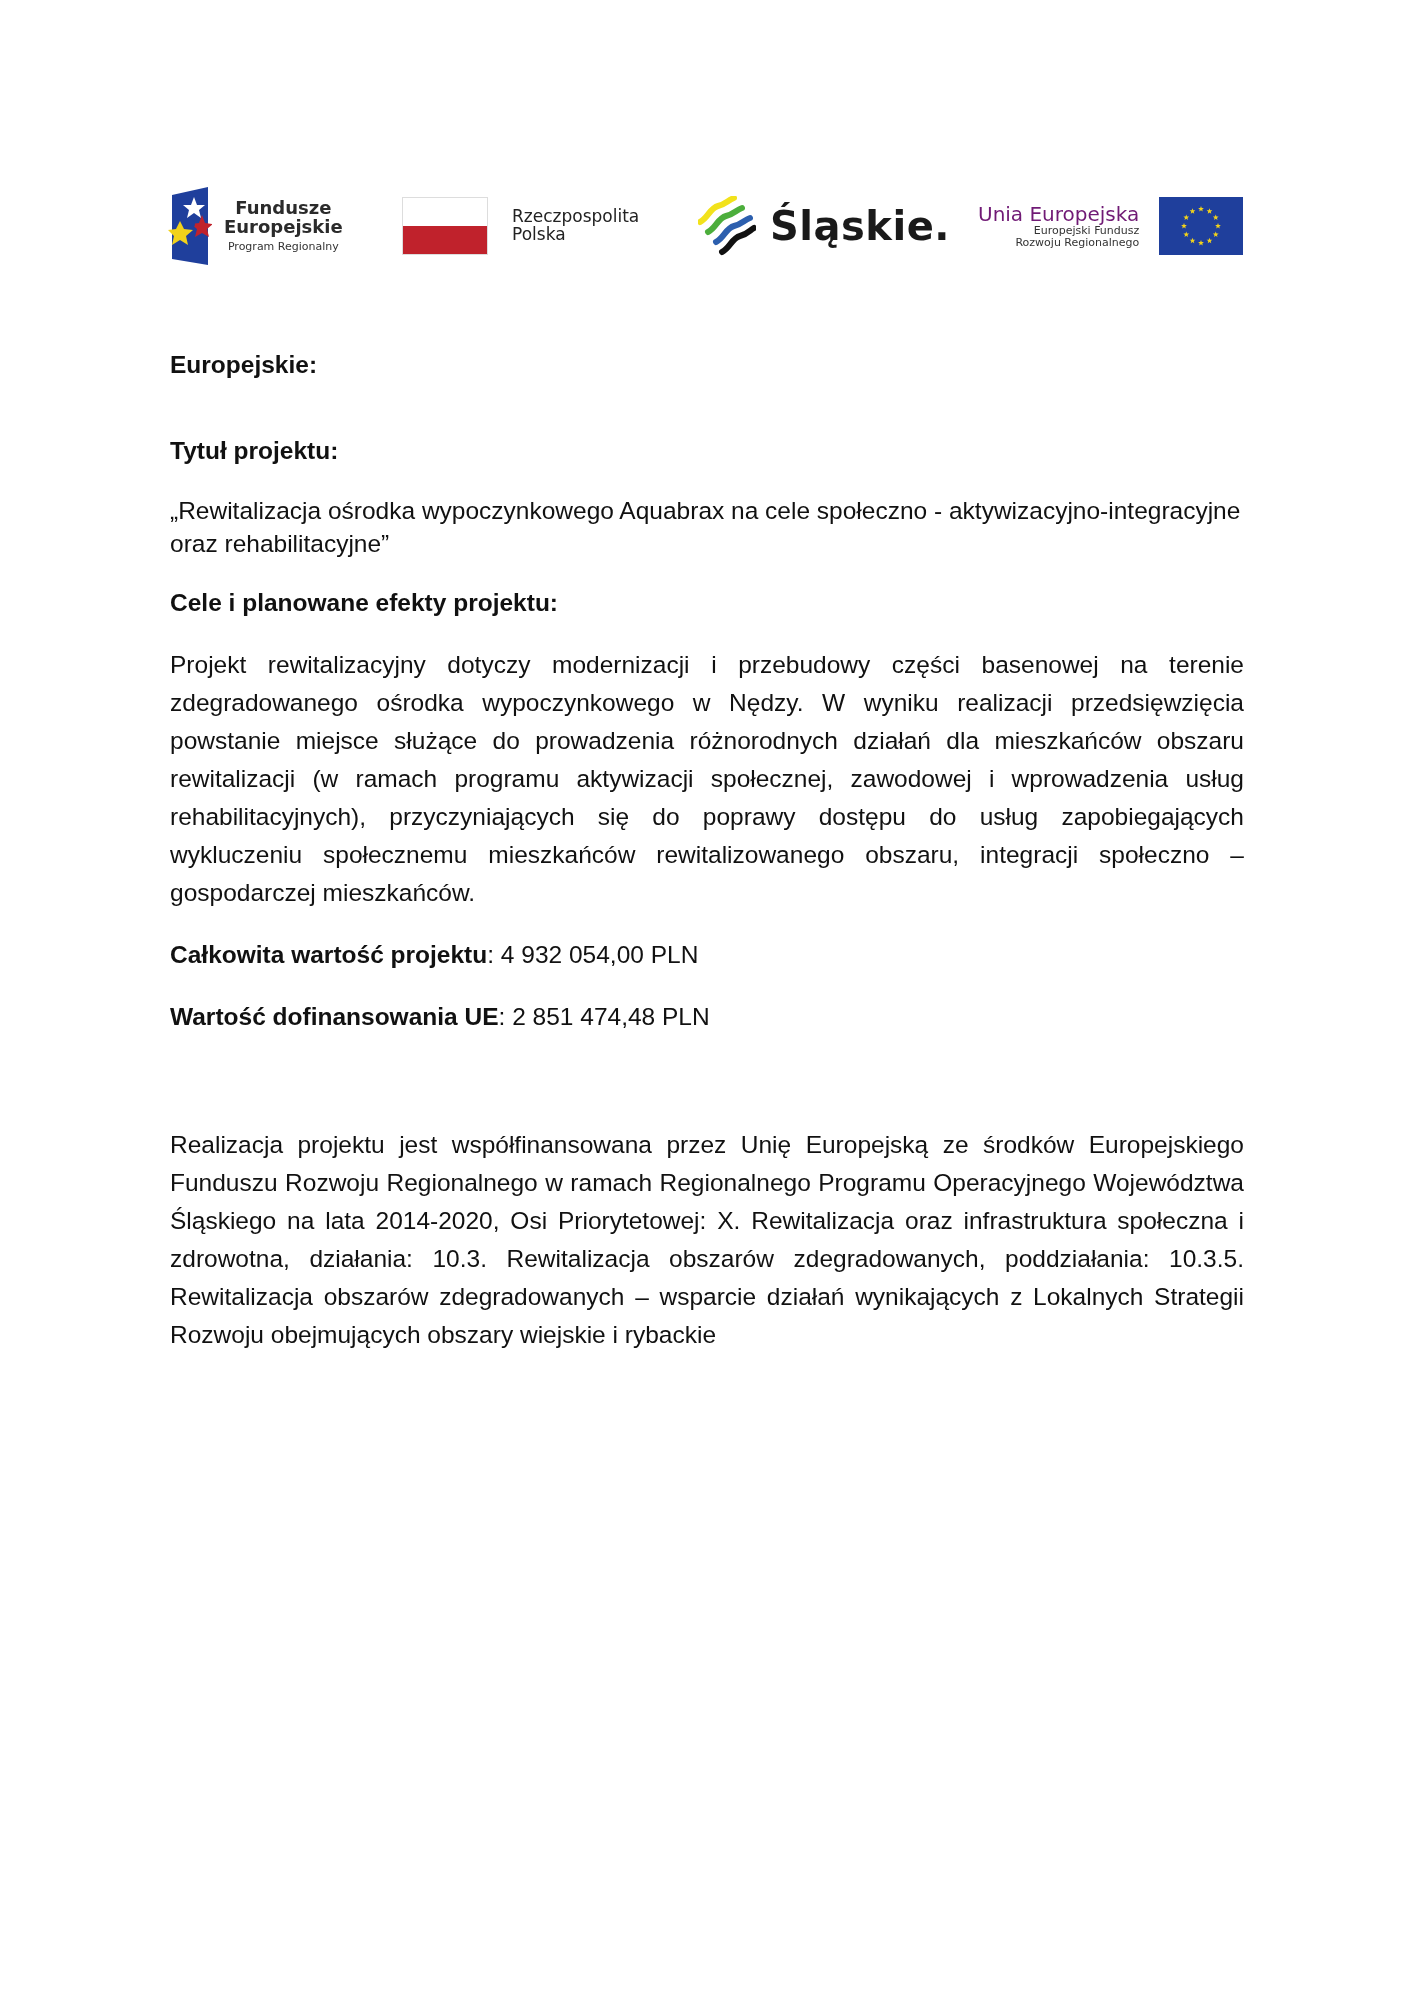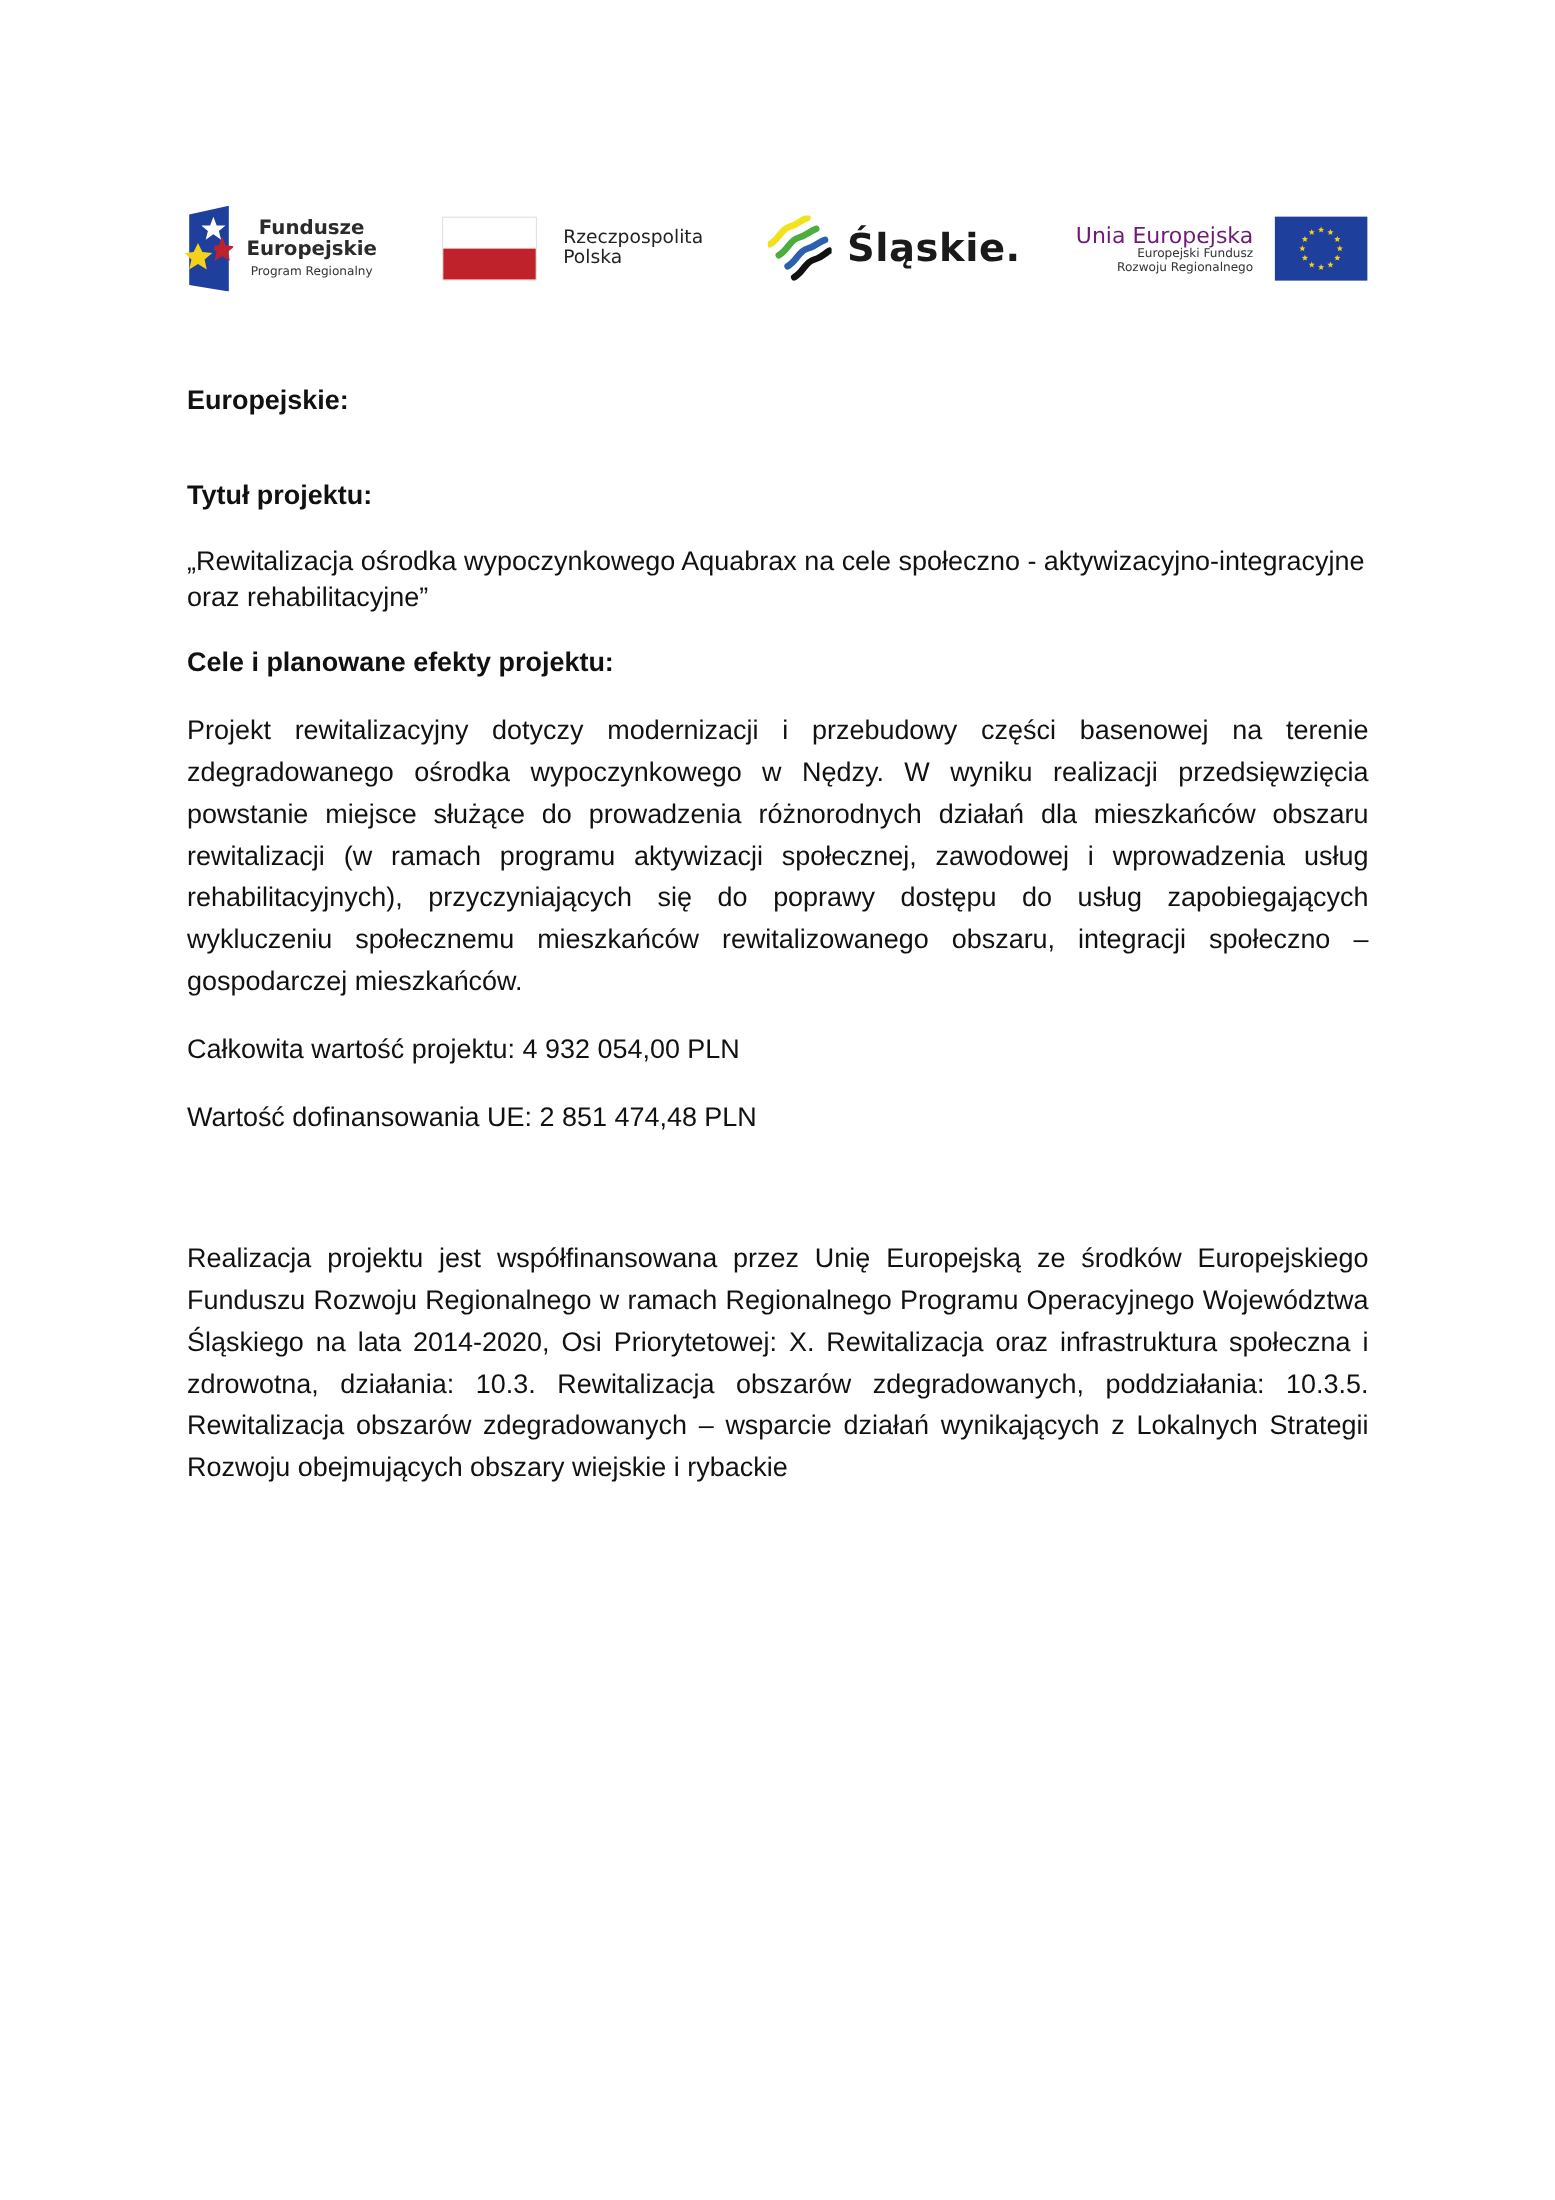--- a/index.html
+++ b/index.html
@@ -17,37 +17,37 @@
   .fe .t2 { font-size: 11px; color: #333; margin-top: 4px; }
 
   .rp { left: 234px; }
   .rp .flag { width: 84px; height: 56px; border: 1px solid #ddd; margin-right: 24px; display: flex; flex-direction: column; }
   .rp .flag .w { flex: 1; background: #ffffff; }
   .rp .flag .r { flex: 1; background: #c0222c; }
   .rp .t1 { font-size: 17px; color: #222; }
 
   .sl { left: 530px; }
   .sl .mark { width: 58px; height: 60px; margin-right: 14px; }
-  .sl .t1 { font-size: 35px; font-weight: bold; color: #1a1a1a; letter-spacing: 0.5px; }
+  .sl .t1 { font-size: 40px; font-weight: bold; color: #1a1a1a; letter-spacing: 0.5px; }
 
   .ue { left: 810px; }
   .ue .txt { text-align: right; margin-right: 20px; }
   .ue .t1 { font-size: 20px; color: #701a75; }
   .ue .t2 { font-size: 11px; color: #333; margin-top: 0; }
   .ue .flag { width: 84px; height: 58px; background: #1f3f9c; }
 
   
   .content { position: absolute; left: 170px; top: 346px; width: 1074px;
              font-family: "Liberation Sans", sans-serif; font-size: 24.5px; line-height: 38px; }
   .content p { margin: 0; }
   .h { font-weight: bold; }
   .justify { text-align: justify; }
   .gap-s { height: 24px; }
   .gap-l { height: 90px; }
-  .label { font-weight: normal; }
+  .label { font-weight: bold; }
 </style>
 </head>
 <body>
 
 <div class="page">
 
   <div class="logos">
 
     <div class="logo fe">
       <svg class="mark" viewBox="0 0 44 78">

